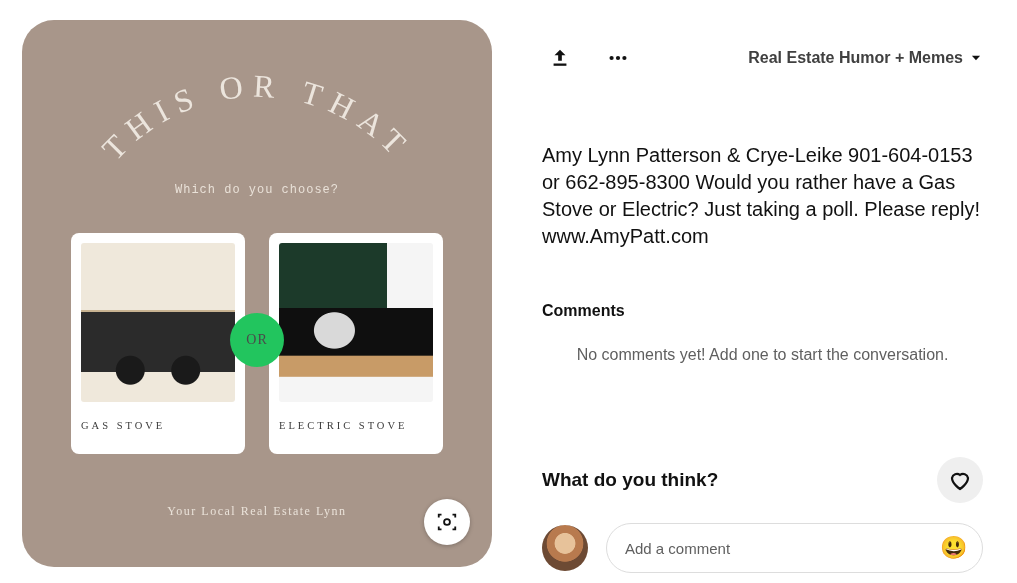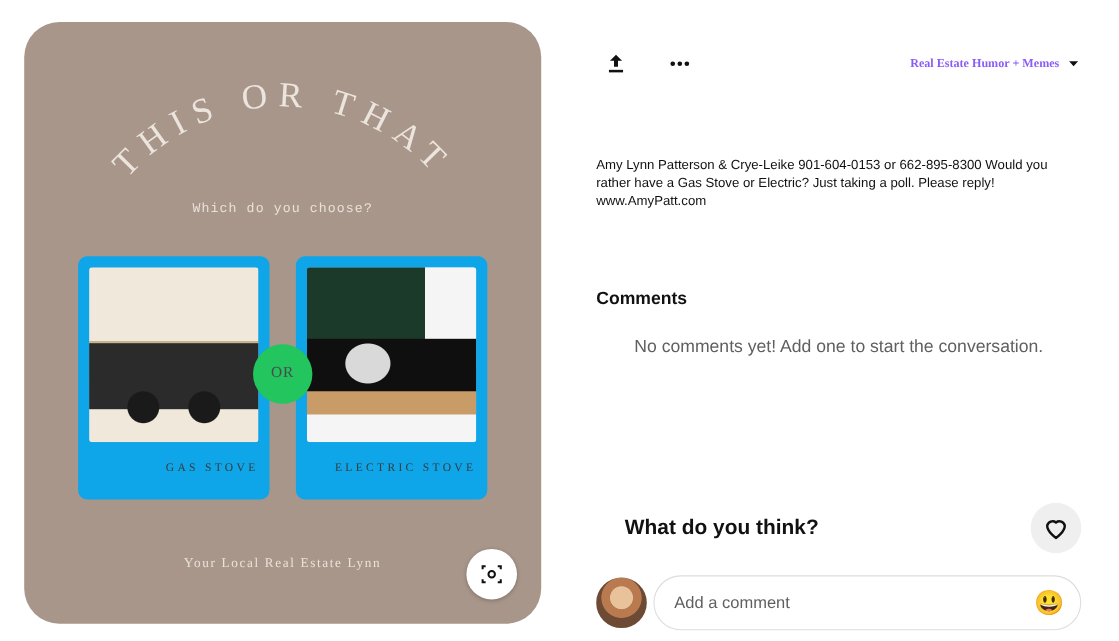--- a/index.html
+++ b/index.html
@@ -55,26 +55,26 @@
     .cards-row {
       position: absolute;
       top: 213px; left: 50%;
       transform: translateX(-50%);
       display: flex;
       gap: 24px;
     }
     .polaroid {
       width: 174px;
       height: 221px;
-      background: #0ea5e9;
+      background: #ffffff;
       border-radius: 8px;
       padding: 10px 10px 0 10px;
       display: flex;
       flex-direction: column;
-      align-items: flex-end;
+      align-items: flex-start;
     }
     .polaroid .photo {
       width: 154px;
       height: 159px;
       border-radius: 3px;
     }
     .polaroid .caption {
       font-family: Georgia, serif;
       font-size: 10.5px;
       letter-spacing: 3px;
@@ -153,40 +153,39 @@
       align-items: center;
       justify-content: center;
       cursor: pointer;
       border-radius: 50%;
     }
     .spacer { flex: 1; }
     .board-picker {
       display: flex;
       align-items: center;
       gap: 6px;
-      font-size: 11px;
+      font-size: 16px;
       font-weight: 600;
-      color: #8b5cf6;
-      cursor: pointer;
-      font-family: Liberation Serif, serif;
+      color: #404040;
+      cursor: pointer;
     }
     .save-btn {
       background: #e60023;
       color: #fff;
       font-size: 16px;
       font-weight: 600;
       border-radius: 24px;
       padding: 12px 18px;
       cursor: pointer;
     }
     .description {
-      font-size: 12px;
+      font-size: 20px;
       color: #111;
       line-height: 1.35;
-      margin-bottom: 72px;
+      margin-bottom: 52px;
     }
     .comments-heading {
       font-size: 16px;
       font-weight: 600;
       color: #111;
       margin-bottom: 26px;
     }
     .no-comments {
       font-size: 16px;
       color: #5f5f5f;
@@ -199,34 +198,33 @@
     .think-row {
       display: flex;
       align-items: center;
       justify-content: space-between;
       margin-bottom: 20px;
     }
     .think-heading {
       font-size: 19px;
       font-weight: 700;
       color: #111;
-      margin-left: 26px;
     }
     .react-btn {
       width: 46px; height: 46px;
       border-radius: 50%;
       background: #efefef;
       display: flex;
       align-items: center; justify-content: center;
       cursor: pointer;
     }
     .comment-row {
       display: flex;
       align-items: center;
-      gap: 6px;
+      gap: 18px;
     }
     .avatar {
       width: 46px; height: 46px;
       border-radius: 50%;
       background: radial-gradient(circle at 50% 40%, #e7c29a 28%, #b87a4e 30% 50%, #6d4a34 52%);
     }
     .comment-input {
       flex: 1;
       height: 50px;
       border: 1px solid #ddd;

